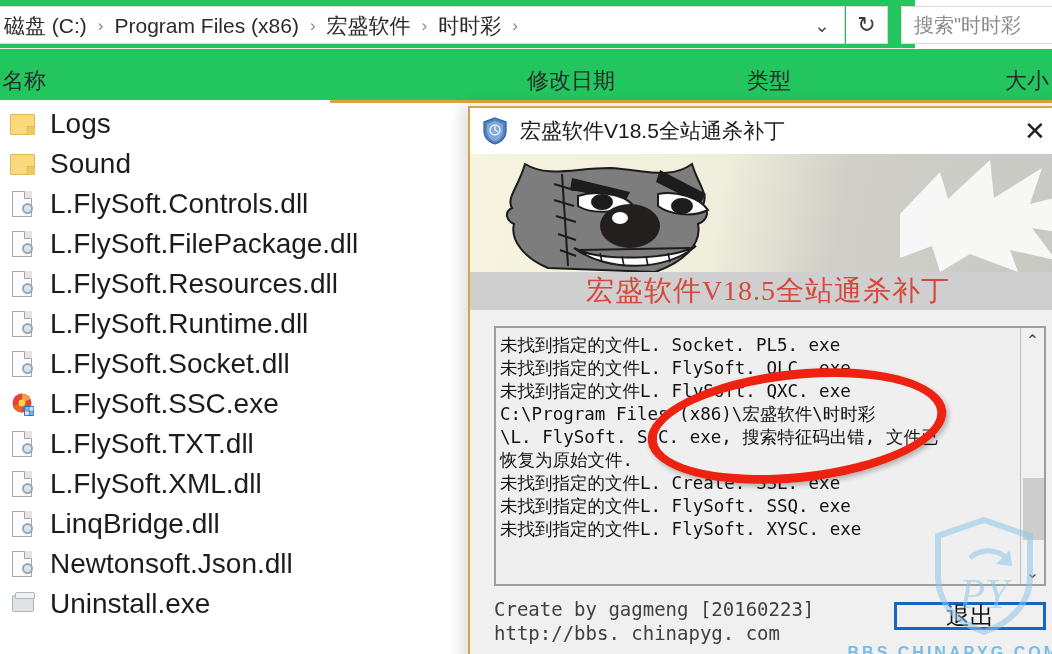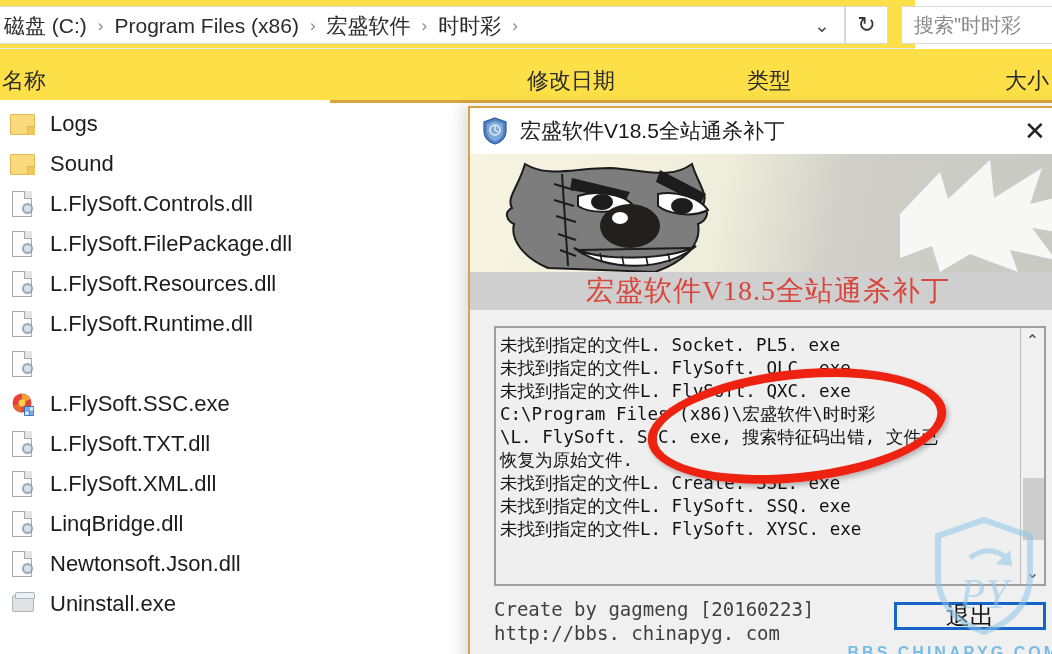--- a/index.html
+++ b/index.html
@@ -8,21 +8,21 @@
     width: 1052px; height: 654px;
     overflow: hidden;
     font-family: "Liberation Sans", sans-serif;
     background: #ffffff;
   }
   #root { position: relative; width: 1052px; height: 654px; background: #fff; }
 
   
   .addressbar {
     position: absolute; left: 0; top: 0; width: 915px; height: 49px;
-    background: #fde047;
+    background: #22c55e;
     border-bottom: 1px solid #e8e8e8;
     display: flex; align-items: center;
   }
   .crumbs {
     position: absolute; left: 0; top: 6px; width: 845px; height: 38px;
     border: 1px solid #d9d9d9; border-left: none;
     background: #fff;
     display: flex; align-items: center; padding-left: 2px;
   }
   .crumb {
@@ -47,21 +47,21 @@
     position: absolute; left: 901px; top: 6px; width: 160px; height: 38px;
     border: 1px solid #d9d9d9; background: #fff;
     display: flex; align-items: center; padding-left: 12px;
     overflow: hidden;
   }
   .searchbox span { font-size: 20px; color: #8b8b8b; white-space: nowrap; }
 
   
   .colheader {
     position: absolute; left: 0; top: 49px; width: 1052px; height: 52px;
-    background: #fde047;
+    background: #22c55e;
     display: flex; align-items: flex-end;
   }
   .col {
     position: absolute; bottom: 5px;
     font-size: 22px; color: #2b2b2b; white-space: nowrap;
   }
   .col-name { left: 2px; }
   .col-date { left: 527px; }
   .col-type { left: 747px; }
   .col-size { left: 1005px; text-align: center; }
@@ -87,21 +87,21 @@
     background: #fff;
   }
   .filerow {
     display: flex; align-items: center; height: 40px; padding-left: 8px;
   }
   .fileicon {
     width: 30px; height: 30px; margin-right: 12px; position: relative;
     flex: 0 0 30px;
   }
   .filename {
-    font-size: 22px; color: #1c1c1c; white-space: nowrap;
+    font-size: 28px; color: #1c1c1c; white-space: nowrap;
   }
 
   
   .ico-folder {
     position: absolute; left: 2px; top: 5px; width: 25px; height: 21px;
     background: #fbd97c; border: 1px solid #e0b850; border-radius: 1px;
   }
   .ico-folder::after {
     content: ""; position: absolute; right: -1px; bottom: -1px;
     width: 7px; height: 8px; background: #f0c75f;
@@ -333,20 +333,21 @@
         </span>
       <span class="filename">L.FlySoft.Runtime.dll</span>
     </div>
 
     <div class="filerow">
       <span class="fileicon">
           <span class="ico-file">
             <span class="ico-file-gear"></span>
           </span>
         </span>
+      <span class="filename">L.FlySoft.Socket.dll</span>
     </div>
 
     <div class="filerow">
       <span class="fileicon">
         <svg class="ico-exe" viewBox="0 0 26 25" xmlns="http://www.w3.org/2000/svg">
           <circle cx="12" cy="11" r="9.5" fill="#e8403a"></circle>
           <path d="M12 2 a9.5 9.5 0 0 1 8.3 5 L12 11 Z" fill="#f3a23a"></path>
           <path d="M3 14 a9.5 9.5 0 0 0 8 6.4 L12 11 Z" fill="#e36a2a"></path>
           <circle cx="12" cy="11" r="3.4" fill="#f7d24a"></circle>
           <rect x="14" y="14" width="10" height="10" rx="1" fill="#2f6fc4"></rect>

